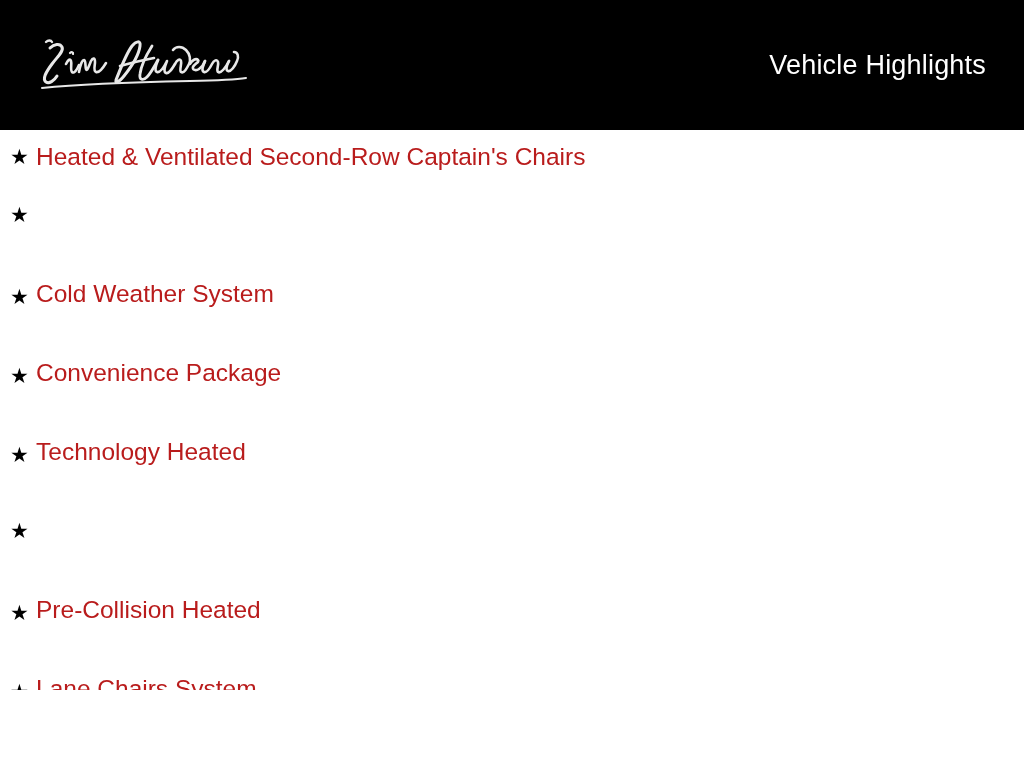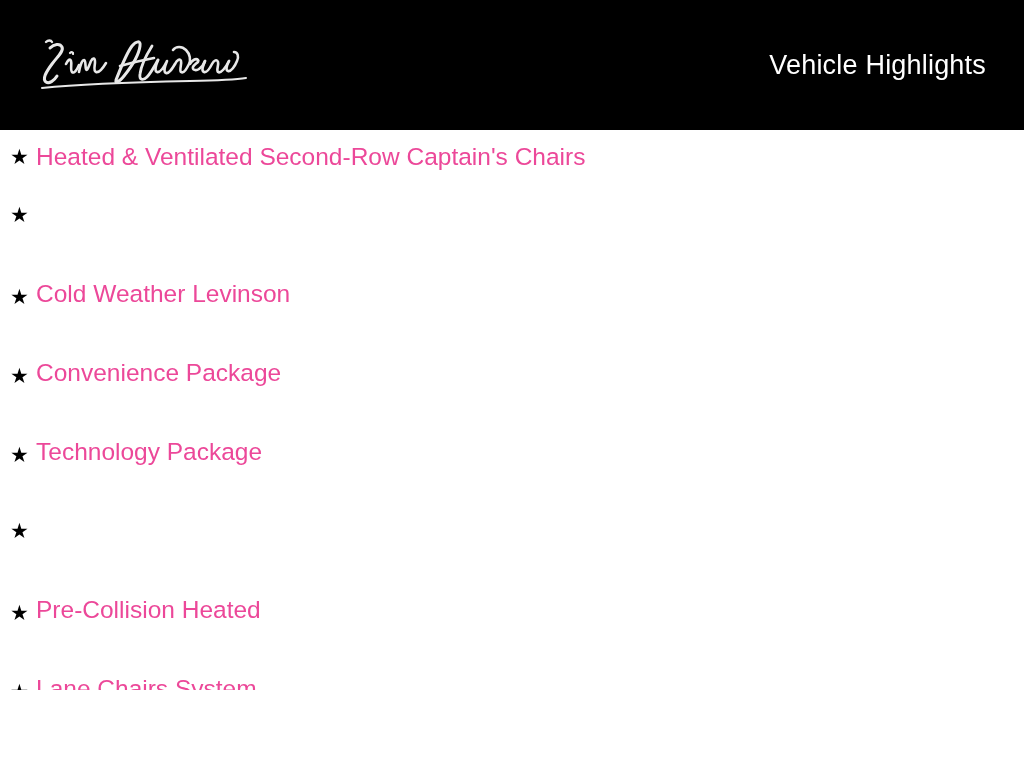--- a/index.html
+++ b/index.html
@@ -68,21 +68,21 @@
     width: 26px;
     flex: 0 0 26px;
     color: #000000;
     font-size: 21px;
     line-height: 1.05;
     text-align: left;
     position: relative;
     top: 2px;
   }
   .highlight-text {
-    color: #ec4899;
+    color: #b91c1c;
     font-size: 24.5px;
     line-height: 1.05;
     white-space: nowrap;
   }
 </style>
 </head>
 <body>
 
 <div class="page">
 
@@ -120,29 +120,29 @@
   <ul class="highlights">
     <li class="highlight-row">
       <span class="star">★</span>
       <span class="highlight-text">Heated &amp; Ventilated Second-Row Captain's Chairs</span>
     </li>
     <li class="highlight-row">
       <span class="star">★</span>
     </li>
     <li class="highlight-row">
       <span class="star">★</span>
-      <span class="highlight-text">Cold Weather Levinson</span>
+      <span class="highlight-text">Cold Weather System</span>
     </li>
     <li class="highlight-row">
       <span class="star">★</span>
       <span class="highlight-text">Convenience Package</span>
     </li>
     <li class="highlight-row">
       <span class="star">★</span>
-      <span class="highlight-text">Technology Package</span>
+      <span class="highlight-text">Technology Heated</span>
     </li>
     <li class="highlight-row">
       <span class="star">★</span>
     </li>
     <li class="highlight-row">
       <span class="star">★</span>
       <span class="highlight-text">Pre-Collision Heated</span>
     </li>
     <li class="highlight-row">
       <span class="star">★</span>

